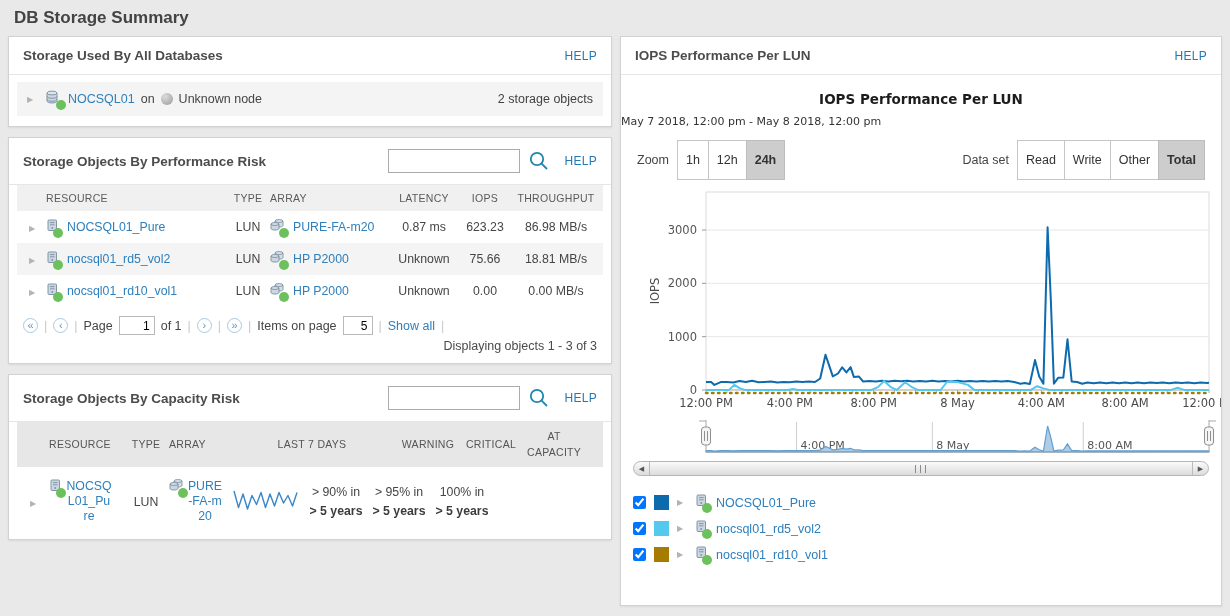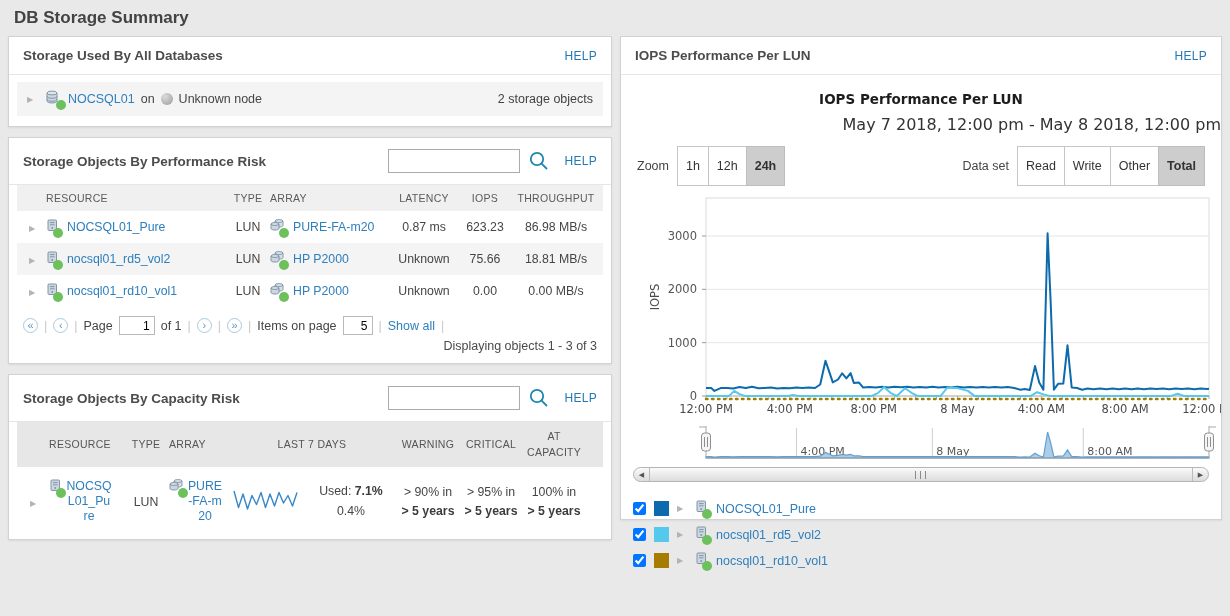--- a/index.html
+++ b/index.html
@@ -71,23 +71,23 @@
   .cc-array .wrap-txt { width:36px; word-break:break-all; line-height:1.25; }
   .cc-spark { width:78px; flex:none; }
   .cc-used { width:92px; flex:none; line-height:1.6; }
   .cc-w { width:62px; flex:none; line-height:1.55; }
   .cc-c { width:64px; flex:none; line-height:1.55; }
   .cc-a { width:62px; flex:none; line-height:1.55; }
   .bold { font-weight:bold; color:#3c3c3c; }
   .wrap-txt { word-break:break-all; }
 
   
-  .panel-right { flex:1; height:484px; }
+  .panel-right { flex:1; height:570px; }
   .chart-title { text-align:center; font-family:"DejaVu Sans", sans-serif; font-weight:bold; font-size:13.5px; color:#1c1c1c; margin-top:16px; }
-  .chart-subtitle { text-align:right; font-family:"DejaVu Sans", sans-serif; font-size:16px; color:#333; margin-top:8px; }
+  .chart-subtitle { text-align:left; font-family:"DejaVu Sans", sans-serif; font-size:11px; color:#333; margin-top:8px; }
   .controls { display:flex; align-items:center; margin:12px 16px 0; font-size:12.5px; color:#444; }
   .seg-group { display:inline-flex; margin-left:8px; }
   .seg-btn { border:1px solid #c5c5c5; background:#fff; padding:12px 8px; font-size:12.5px; color:#333;
     margin-left:-1px; cursor:pointer; font-family:"Liberation Sans", sans-serif; }
   .seg-btn:first-child { margin-left:0; }
   .seg-btn.active { background:#cdcdcd; font-weight:bold; border-color:#bdbdbd; }
   .chart-area svg text { font-family:"DejaVu Sans", sans-serif; }
   #main-chart { display:block; margin:6px 0 0 8px; }
   #nav-chart { display:block; margin:8px 0 0 8px; }
   .scrollbar { height:15px; margin:1px 12px 0; border:1px solid #b5b5b5; border-radius:8px;
@@ -329,25 +329,20 @@
                 <ellipse cx="5" cy="5" rx="4" ry="1.4" fill="#dde5ec" stroke="#8296a8"></ellipse>
               </svg>
               <span class="status-dot"></span>
             </span>
             <a href="#" class="link wrap-txt">PURE-FA-m20</a>
           </div>
           <div class="cc cc-spark">
             <svg id="sparkline" width="70" height="30" viewBox="0 0 70 30">
                 <polyline points="3.0,6.0 7.5,22.5 12.0,9.0 16.5,24.0 21.0,10.5 25.5,19.5 30.0,7.5 34.5,22.5 39.0,9.0 43.5,21.0 48.0,7.5 52.5,18.0 57.0,10.5 61.5,21.0 66.0,7.5" fill="none" stroke="#3a87c8" stroke-width="1.4" stroke-linejoin="round"></polyline>
               </svg>
-          </div>
-          <div class="cc cc-used">
-            <div><span>Used:</span>
-              <span class="bold">7.1%</span></div>
-            <div>0.4%</div>
           </div>
           <div class="cc cc-w">
             <div>&gt; 90% in</div>
             <div class="bold">&gt; 5 years</div>
           </div>
           <div class="cc cc-c">
             <div>&gt; 95% in</div>
             <div class="bold">&gt; 5 years</div>
           </div>
           <div class="cc cc-a">

